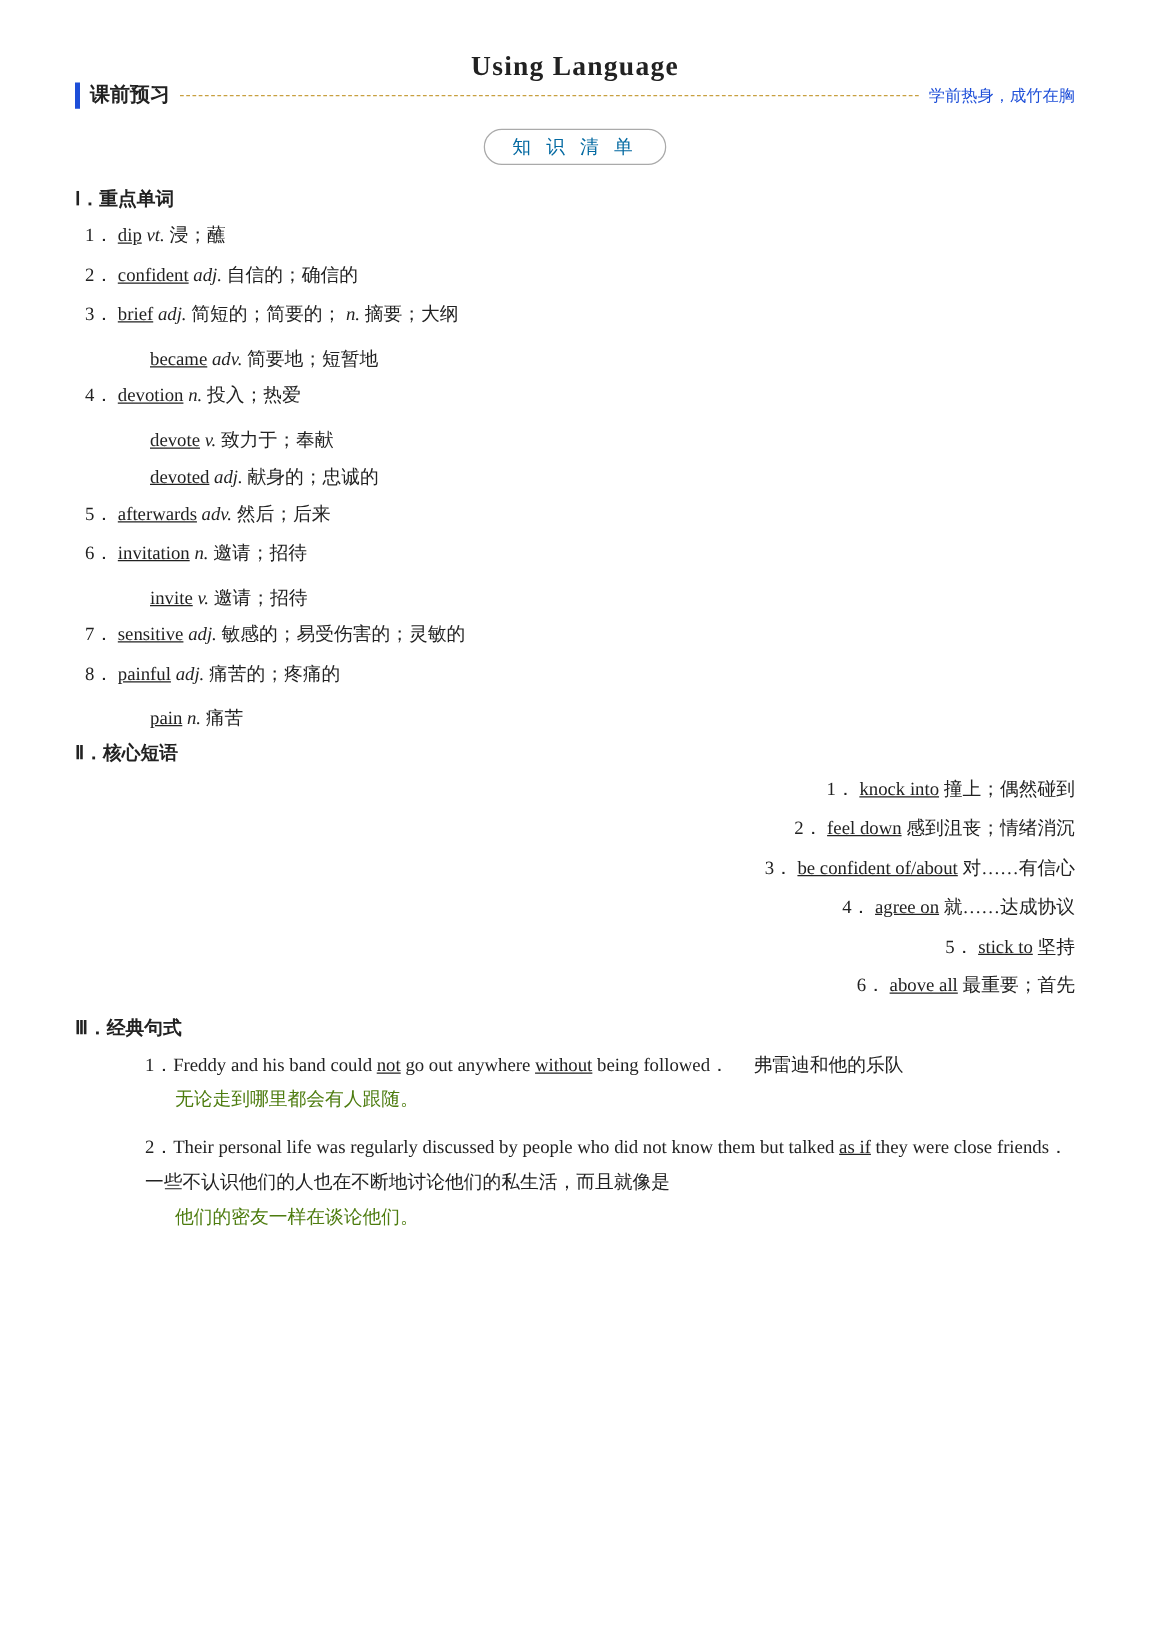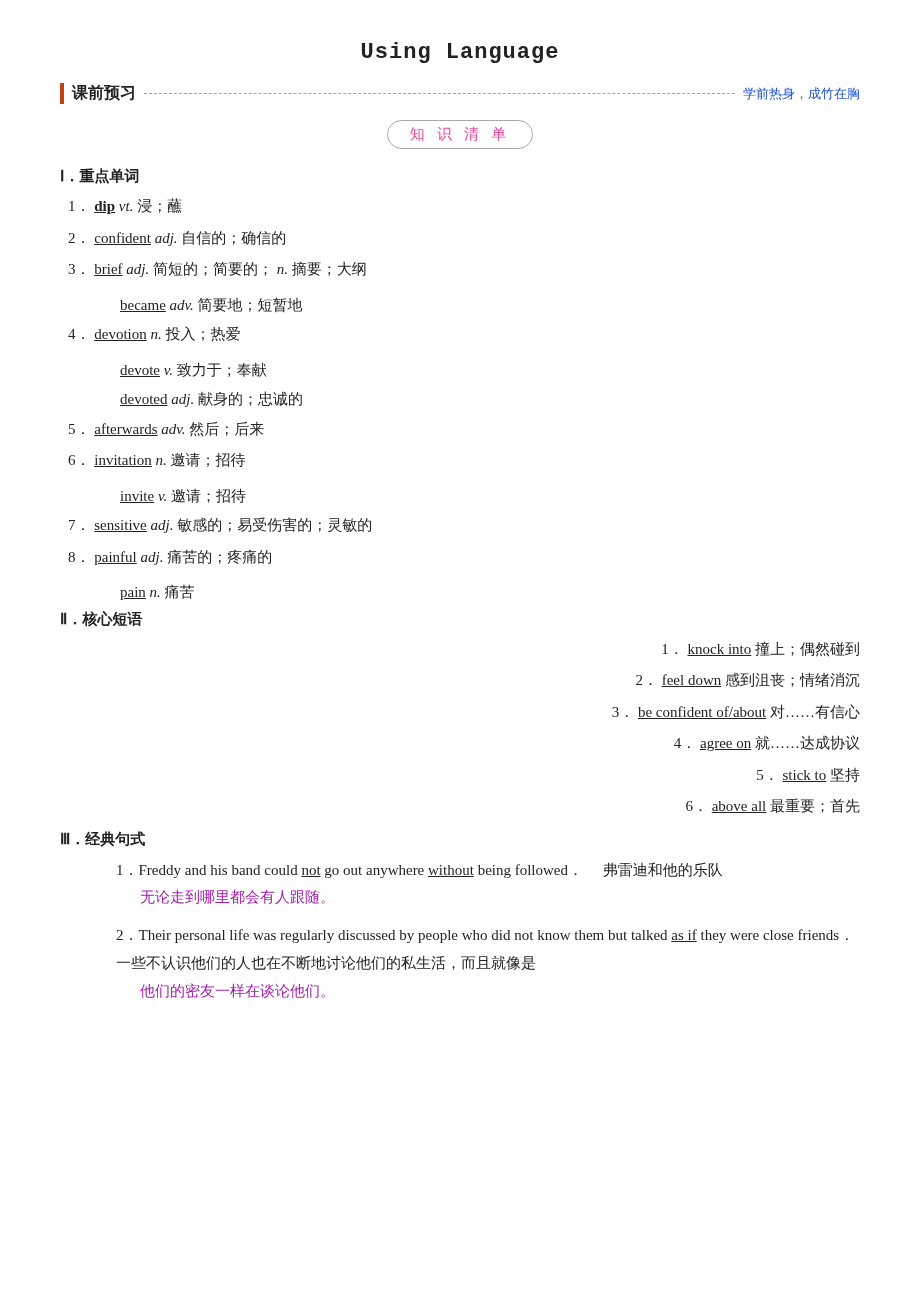--- a/index.html
+++ b/index.html
@@ -15,30 +15,29 @@
       color: #222;
       width: 920px;
       min-height: 1302px;
       padding: 40px 60px 40px 60px;
     }
 
     .page-title {
       text-align: center;
       font-size: 22px;
       font-weight: bold;
-      font-family: Liberation Mono, monospace;
-      margin-bottom: 18px;
+      font-family: Liberation Serif, serif;
       letter-spacing: 1px;
     }
 
     .section-header-bar {
       display: flex;
       align-items: center;
       margin-bottom: 16px;
-      border-left: 4px solid #c2410c;
+      border-left: 4px solid #1d4ed8;
       padding-left: 8px;
     }
 
     .section-header-bar .label {
       font-size: 16px;
       font-weight: bold;
       color: #222;
       font-family: "SimHei", "黑体", sans-serif;
       white-space: nowrap;
     }
@@ -60,21 +59,21 @@
       justify-content: center;
       margin-bottom: 18px;
     }
 
     .knowledge-badge-inner {
       border: 1.5px solid #aaa;
       border-radius: 20px;
       padding: 4px 22px;
       font-size: 15px;
       font-family: "SimHei", "黑体", sans-serif;
-      color: #ec4899;
+      color: #0369a1;
       letter-spacing: 4px;
     }
 
     .section-label {
       font-size: 15px;
       font-weight: bold;
       font-family: Liberation Sans, sans-serif;
       margin-bottom: 8px;
     }
 
@@ -92,21 +91,21 @@
 
     .underline {
       text-decoration: underline;
     }
 
     .italic {
       font-style: italic;
     }
 
     .bold {
-      font-weight: bold;
+      font-weight: normal;
     }
 
     .sub-item {
       padding-left: 60px;
       margin-bottom: 4px;
       line-height: 1.7;
     }
 
     .phrase-list {
       list-style: none;
@@ -128,21 +127,21 @@
     }
 
     .sentence-list li {
       margin-bottom: 10px;
       line-height: 1.85;
       padding-left: 8px;
       margin-left: 48px;
     }
 
     .sentence-list li .cn {
-      color: #a21caf;
+      color: #4d7c0f;
       font-family: "SimSun", "宋体", serif;
       padding-left: 24px;
       display: block;
     }
 
     .sentence-list li .en {
       display: block;
     }
   </style>
 </head>

